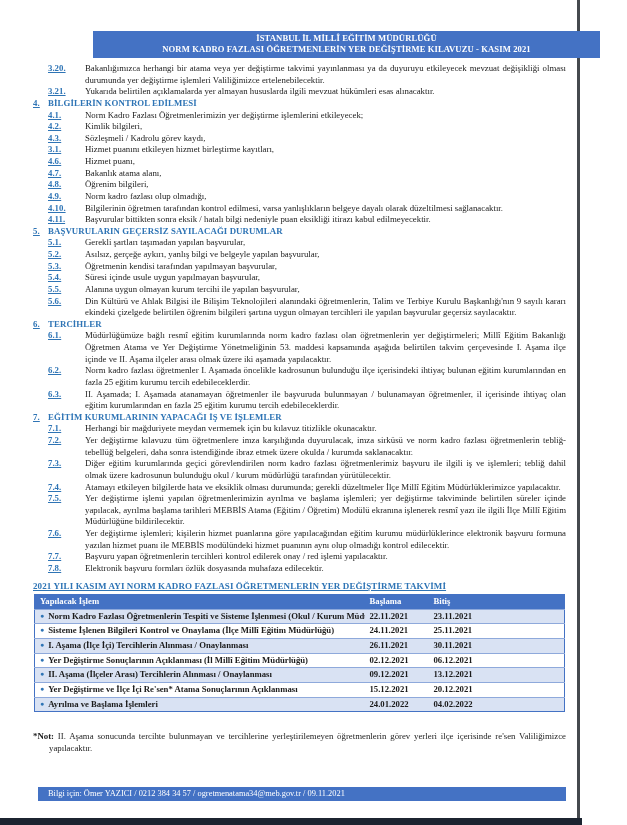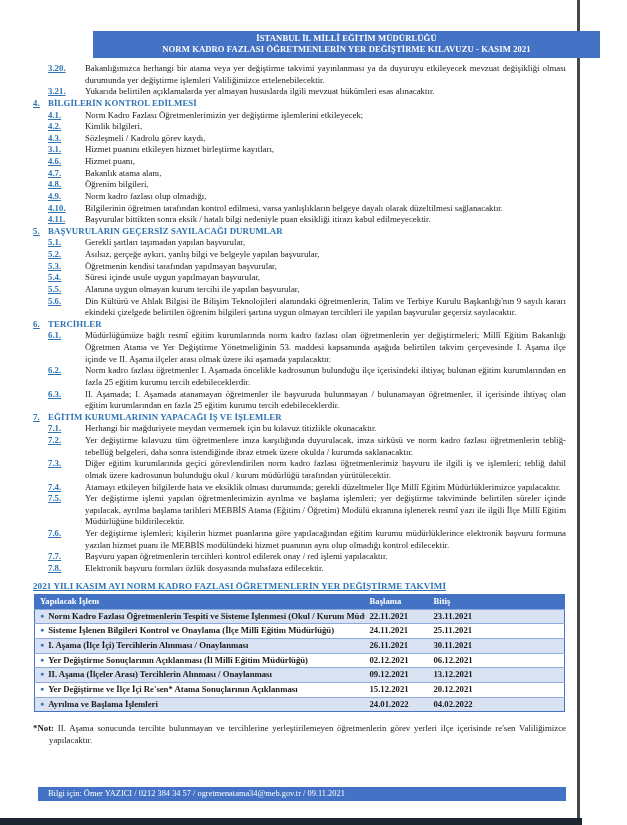--- a/index.html
+++ b/index.html
@@ -47,21 +47,21 @@
     background:#4472c4;color:#ffffff;font-weight:bold;text-align:left;
     padding:1px 5px;font-size:8.7px;
   }
   .cal td{
     padding:1px 5px;font-weight:bold;color:#1b1b1b;
     border-top:1px solid #8ea9db;white-space:nowrap;overflow:hidden;
   }
   .cal tr.alt td{background:#d9e2f3;}
   .bullet{color:#2e74b5;font-size:7px;margin-right:4px;vertical-align:1px;}
 
-  .note{margin-top:11px;padding-left:16px;text-indent:-16px;text-align:justify;}
+  .note{margin-top:19px;padding-left:16px;text-indent:-16px;text-align:justify;}
   .note .note-label{font-weight:bold;}
 
   
   .footer-bar{
     position:absolute;left:38px;top:787px;width:528px;height:14px;
     background:#4472c4;color:#ffffff;font-size:8.4px;line-height:14px;
   }
   .footer-info{position:absolute;left:10px;top:0;white-space:nowrap;text-align:right;}
   .footer-page{position:absolute;right:8px;top:0;white-space:nowrap;margin-top:40px;}
 </style>

